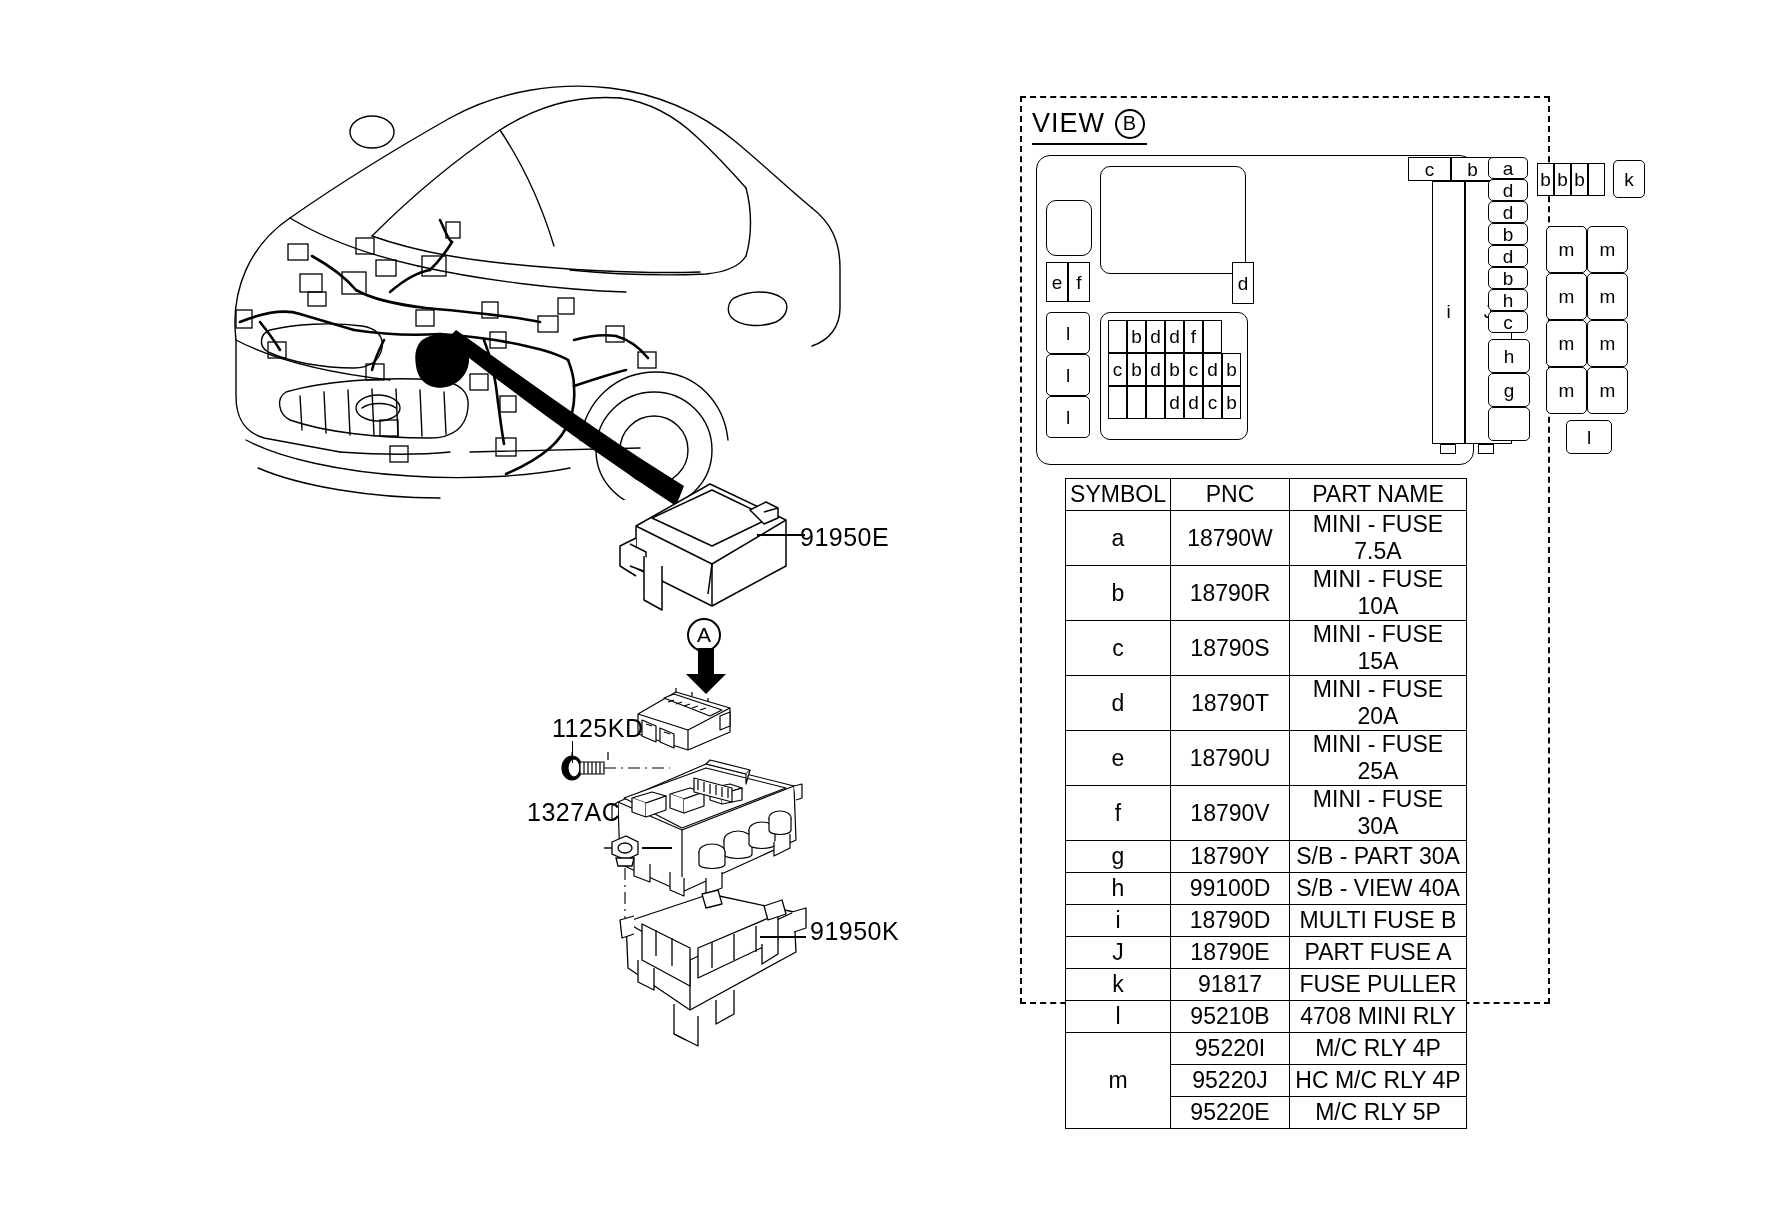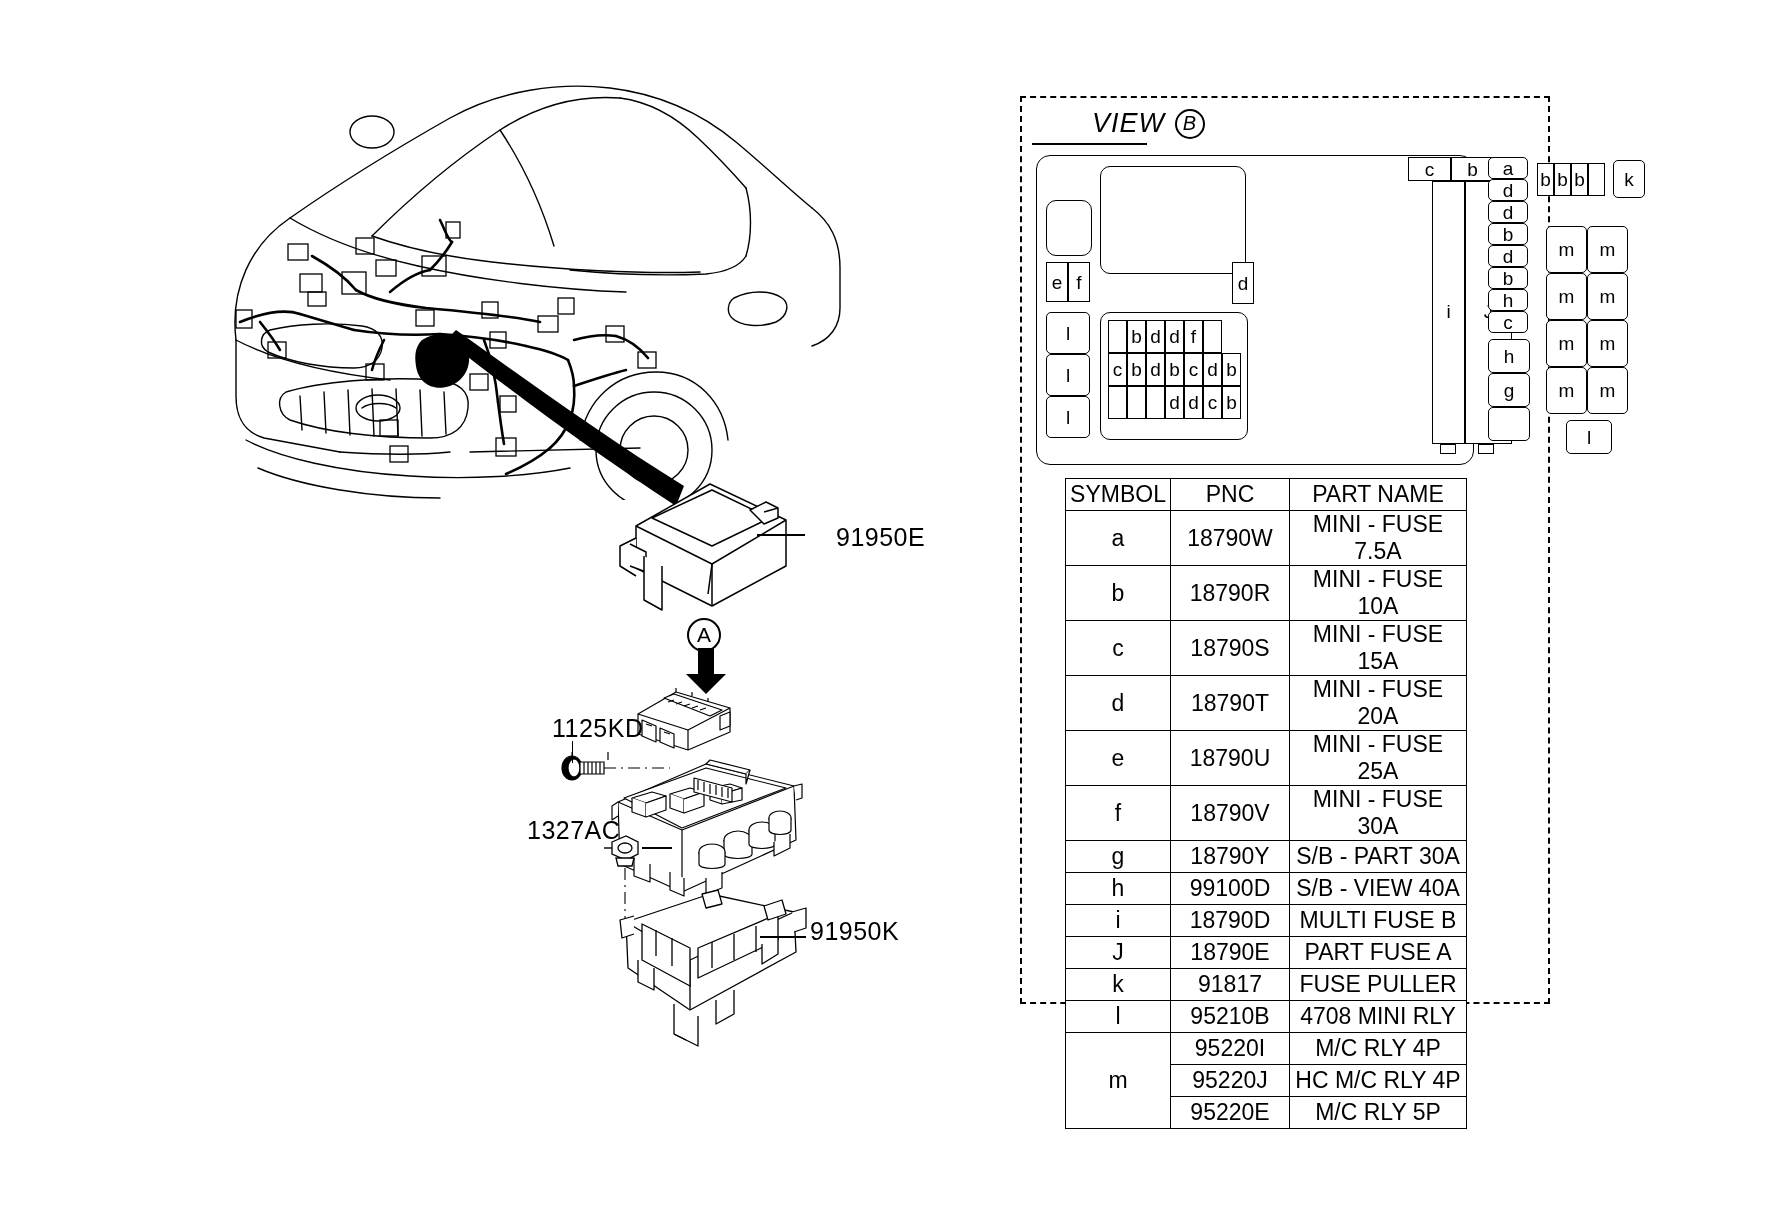--- a/index.html
+++ b/index.html
@@ -3,42 +3,42 @@
 <meta charset="utf-8">
 <style>
   html,body{margin:0;padding:0;background:#fff;}
   body{width:1772px;height:1211px;position:relative;font-family:"Liberation Sans",sans-serif;color:#000;overflow:hidden;}
   .abs{position:absolute;}
   svg{display:block;}
   .lbl{position:absolute;font-size:25px;letter-spacing:.5px;white-space:nowrap;}
 
   
   #view-panel{position:absolute;left:1020px;top:96px;width:530px;height:908px;border:2px dashed #000;box-sizing:border-box;}
-  #view-title{position:absolute;left:1092px;top:108px;font-size:27px;letter-spacing:1px;font-style:italic;}
+  #view-title{position:absolute;left:1032px;top:108px;font-size:27px;letter-spacing:1px;}
   #view-title .circ{display:inline-block;width:26px;height:26px;line-height:24px;border:2px solid #000;border-radius:50%;text-align:center;font-size:20px;vertical-align:2px;margin-left:10px;}
   #view-title-underline{position:absolute;left:1032px;top:143px;width:115px;height:2px;background:#000;}
 
   
   #fusebox{position:absolute;left:1036px;top:155px;width:438px;height:310px;border:1.6px solid #000;border-radius:14px;box-sizing:border-box;}
 
   .cell{position:absolute;border:1.4px solid #000;box-sizing:border-box;display:flex;align-items:center;justify-content:center;font-size:19px;background:#fff;line-height:1;}
   .cell.r{border-radius:5px;}
   .big{border-radius:10px;}
 
   
   #parts-table{position:absolute;left:1065px;top:478px;border-collapse:collapse;}
   #parts-table td,#parts-table th{border:1.5px solid #000;font-weight:normal;font-size:23px;text-align:center;height:31px;padding:0 4px;background:#fff;}
   #parts-table .c-sym{width:96px;}
   #parts-table .c-pnc{width:110px;}
   #parts-table .c-name{width:168px;margin-top:44px;}
 
   
-  #lbl-91950E{left:836px;top:523px;text-align:right;}
+  #lbl-91950E{left:800px;top:523px;text-align:right;}
   #lbl-1125KD{left:552px;top:714px;}
-  #lbl-1327AC{left:527px;top:816px;}
+  #lbl-1327AC{left:527px;top:798px;}
   #lbl-91950K{left:810px;top:917px;}
 
   .callout-circ{position:absolute;width:30px;height:30px;border:2px solid #000;border-radius:50%;display:flex;align-items:center;justify-content:center;font-size:21px;}
 </style>
 </head>
 <body>
 
 <svg class="abs" style="left:140px;top:40px;" width="720" height="460" viewBox="0 0 720 460">
   <g fill="none" stroke="#000" stroke-width="1.4" stroke-linejoin="round" stroke-linecap="round">
 

